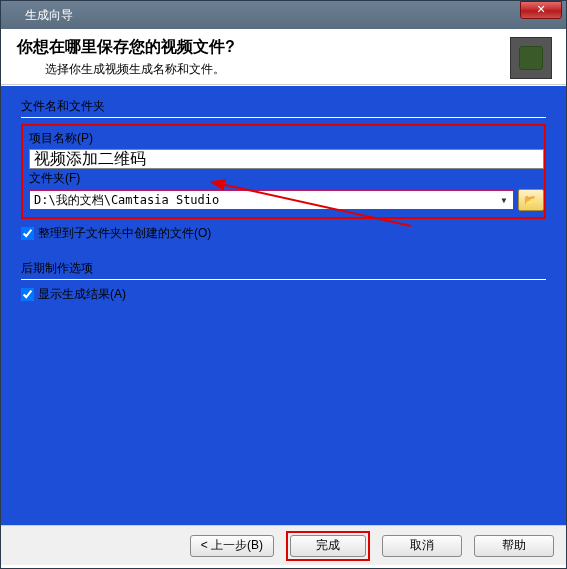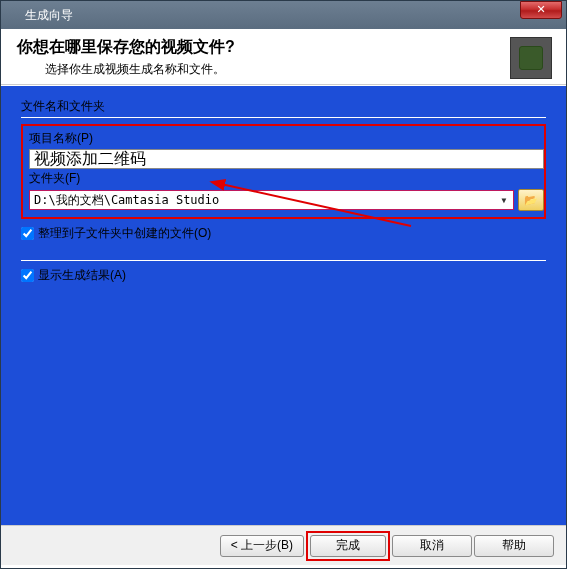--- a/index.html
+++ b/index.html
@@ -152,21 +152,21 @@
   }
   .check-row input { margin: 0; }
   .footer {
     height: 40px;
     background: #f0f0f0;
     border-top: 1px solid #ccc;
     display: flex;
     align-items: center;
     justify-content: flex-end;
     padding: 0 12px;
-    gap: 2px;
+    gap: 12px;
   }
   .btn {
     min-width: 80px;
     height: 22px;
     border: 1px solid #8a8a8a;
     border-radius: 3px;
     background: linear-gradient(to bottom, #fdfdfd, #e3e3e3);
     font-size: 12px;
     cursor: pointer;
     padding: 0 10px;
@@ -217,20 +217,21 @@
       </div>
     </div>
 
     <div class="check-row">
       <input type="checkbox" checked="" style="">
       <span>整理到子文件夹中创建的文件(O)</span>
     </div>
 
     <div style="height:14px;"></div>
 
+    <div class="group-label">后期制作选项</div>
     <div class="divider"></div>
 
     <div class="check-row">
       <input type="checkbox" checked="" style="">
       <span>显示生成结果(A)</span>
     </div>
 
     <svg class="arrow-annot" style="left:200px; top:90px;" width="220" height="60">
       <defs>
         <marker id="ah" markerWidth="10" markerHeight="10" refX="2" refY="3" orient="auto">

